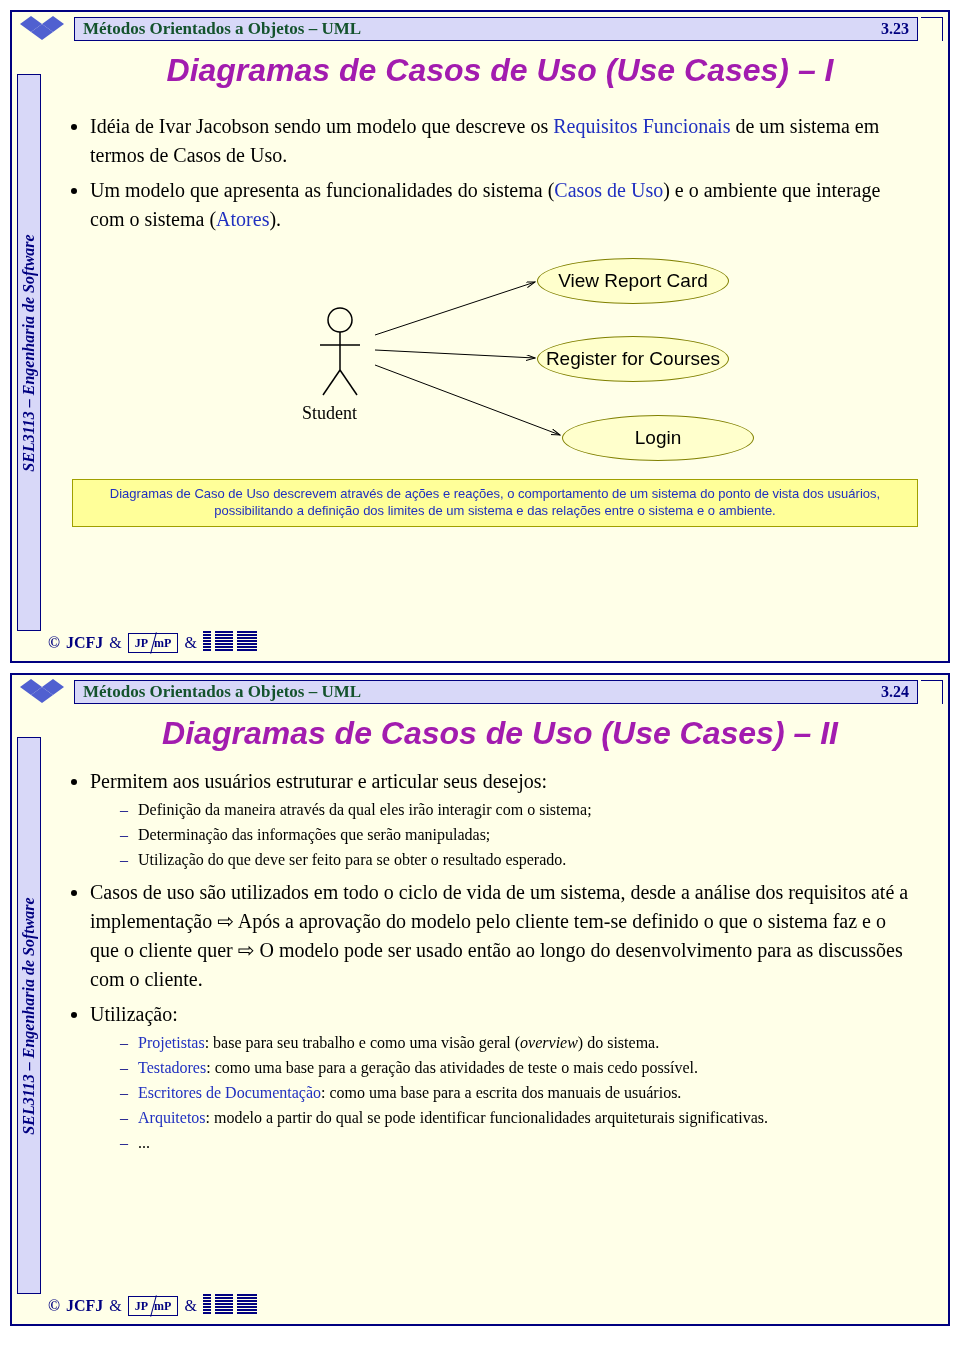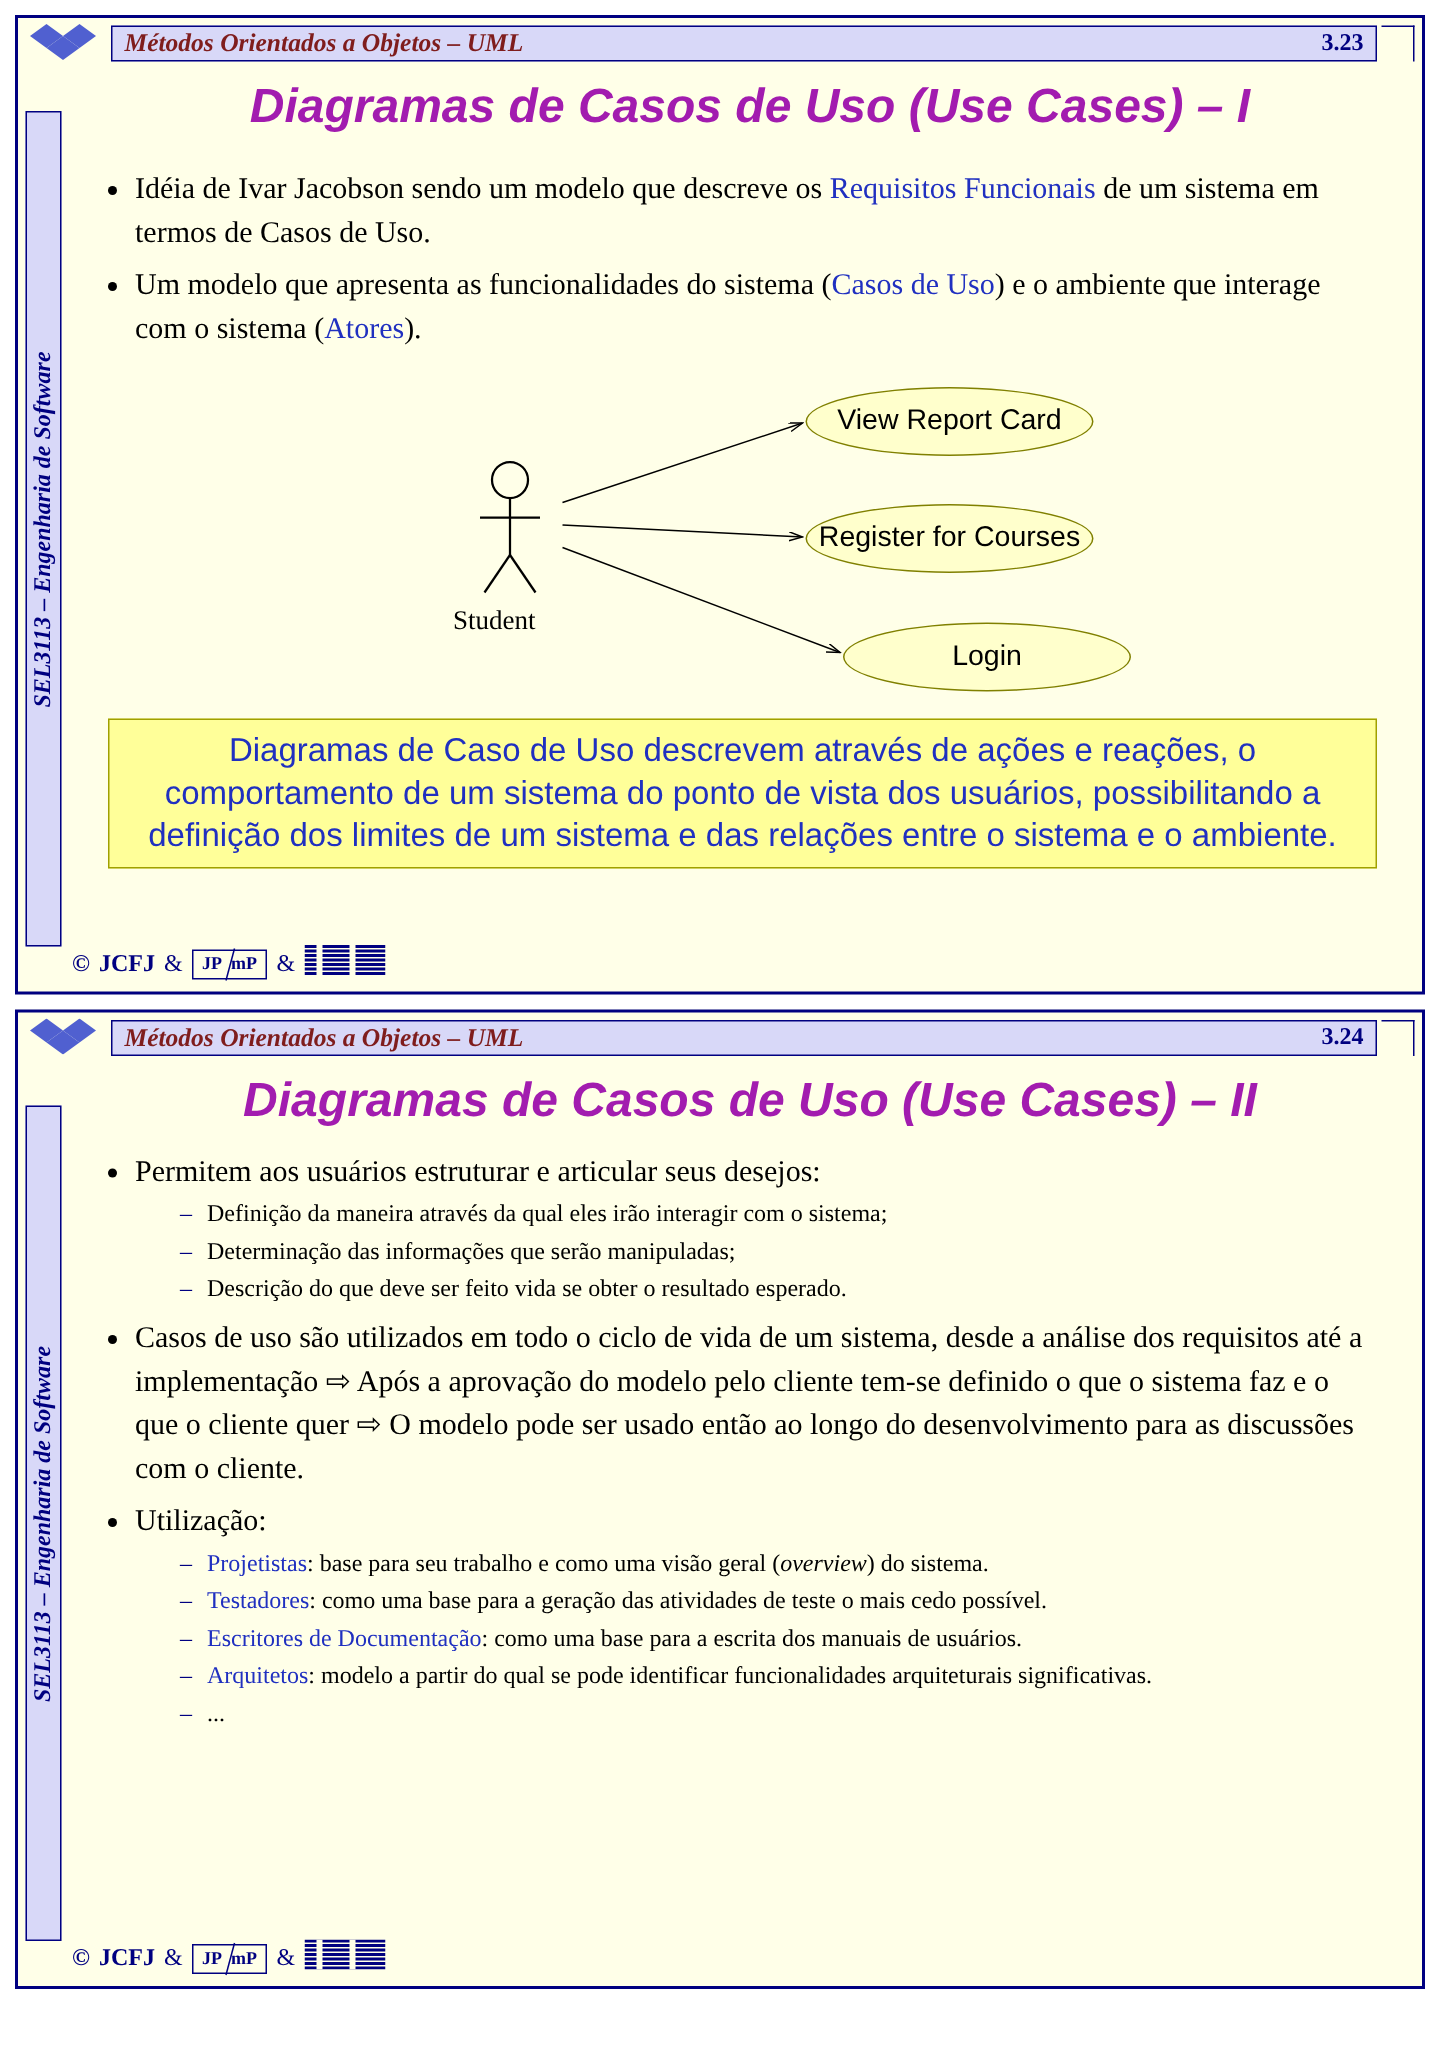--- a/index.html
+++ b/index.html
@@ -27,23 +27,22 @@
     height: 24px;
     border: 1px solid #000080;
     background: #d8d8f8;
     display: flex;
     align-items: center;
     justify-content: space-between;
     padding: 0 8px;
     box-sizing: border-box;
   }
   .header-bar .course-label {
-    font-style: italic;
-    font-weight: bold;
-    color: #7f1d1d;
+    font-weight: bold;
+    color: #14532d;
     font-size: 17px;
   }
   .header-bar .page-num {
     font-weight: bold;
     color: #000080;
     font-size: 16px;
   }
   .corner-notch {
     position: absolute;
     top: 5px;
@@ -135,21 +134,21 @@
     position:absolute;
     font-family: Liberation Serif, serif;
     font-size: 18px;
   }
   .note-box {
     border: 1px solid #a0a000;
     background: #ffff99;
     padding: 6px 20px;
     text-align: center;
     font-family: "Comic Sans MS", cursive, sans-serif;
-    font-size: 22px;
+    font-size: 13px;
     color: #2030c0;
     line-height: 1.3;
     margin-top: 4px;
   }
   .footer {
     position: absolute;
     left: 36px;
     bottom: 6px;
     font-size: 16px;
     font-weight: bold;
@@ -290,21 +289,21 @@
 
   <div class="title">Diagramas de Casos de Uso (Use Cases) – II</div>
 
   <div class="content" style="top:92px;">
     <ul class="b1">
       <li>
         <span>Permitem aos usuários estruturar e articular seus desejos:</span>
         <ul class="b2">
           <li>Definição da maneira através da qual eles irão interagir com o sistema;</li>
           <li>Determinação das informações que serão manipuladas;</li>
-          <li>Descrição do que deve ser feito vida se obter o resultado esperado.</li>
+          <li>Utilização do que deve ser feito para se obter o resultado esperado.</li>
         </ul>
       </li>
       <li>
         <span>Casos de uso são utilizados em todo o ciclo de vida de um sistema, desde a análise dos requisitos até a implementação </span><span class="arrow-char">⇨</span><span> Após a aprovação do modelo pelo cliente tem-se definido o que o sistema faz e o que o cliente quer </span><span class="arrow-char">⇨</span><span> O modelo pode ser usado então ao longo do desenvolvimento para as discussões com o cliente.</span>
       </li>
       <li>
         <span>Utilização:</span>
         <ul class="b2">
           <li><span class="accent">Projetistas</span><span>: base para seu trabalho e como uma visão geral (</span><span class="italic">overview</span><span>) do sistema.</span></li>
           <li><span class="accent">Testadores</span><span>: como uma base para a geração das atividades de teste o mais cedo possível.</span></li>

